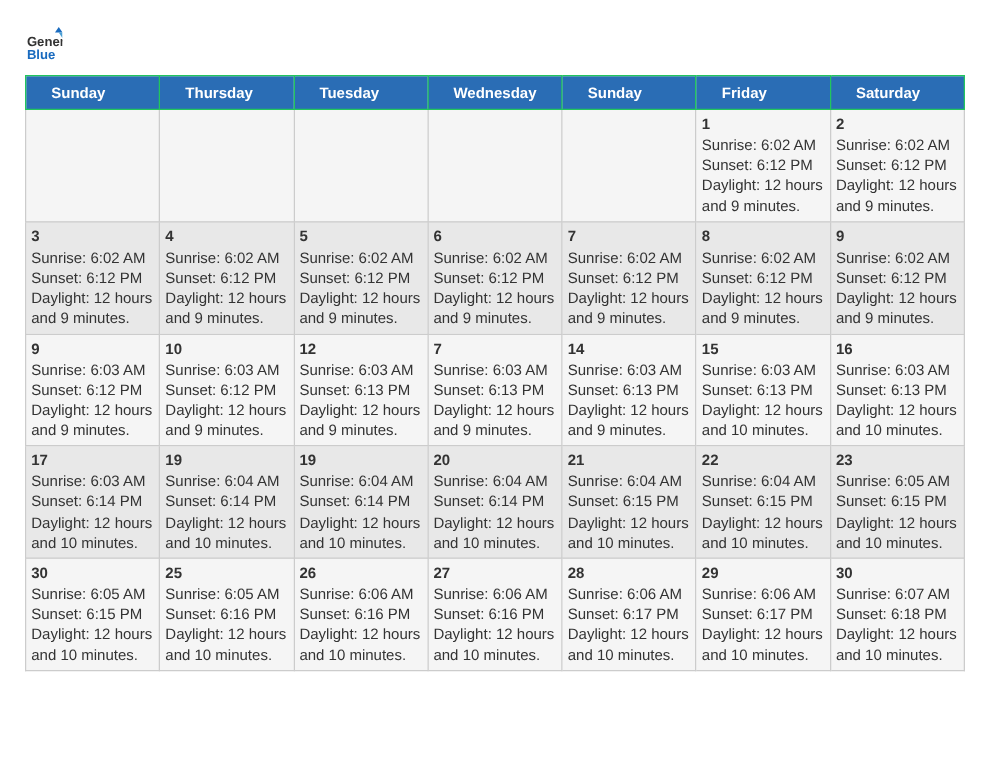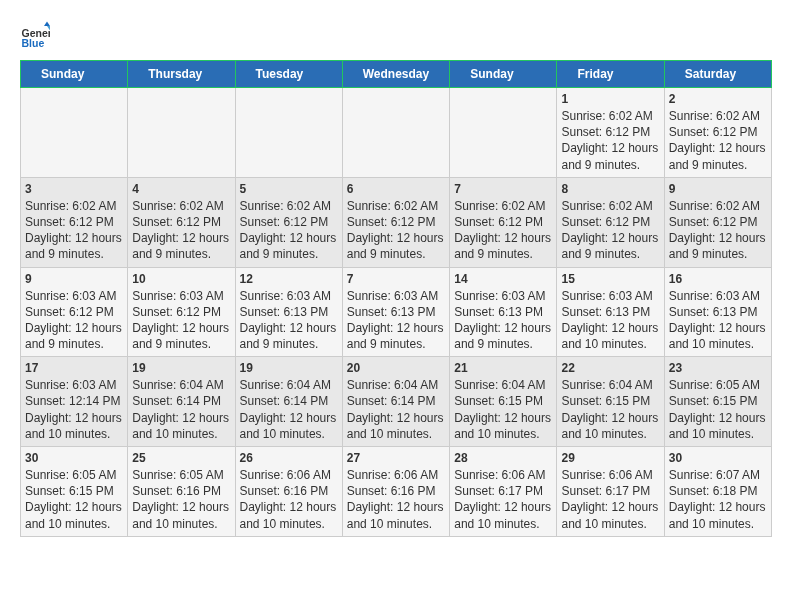--- a/index.html
+++ b/index.html
@@ -217,21 +217,21 @@
           <span class="day-number">16</span>
           <div class="day-info">Sunrise: 6:03 AM
 Sunset: 6:13 PM
 Daylight: 12 hours and 10 minutes.</div>
         </td>
       </tr>
       <tr>
         <td>
           <span class="day-number">17</span>
           <div class="day-info">Sunrise: 6:03 AM
-Sunset: 12:14 PM
+Sunset: 6:14 PM
 Daylight: 12 hours and 10 minutes.</div>
         </td>
         <td>
           <span class="day-number">19</span>
           <div class="day-info">Sunrise: 6:04 AM
 Sunset: 6:14 PM
 Daylight: 12 hours and 10 minutes.</div>
         </td>
         <td>
           <span class="day-number">19</span>

